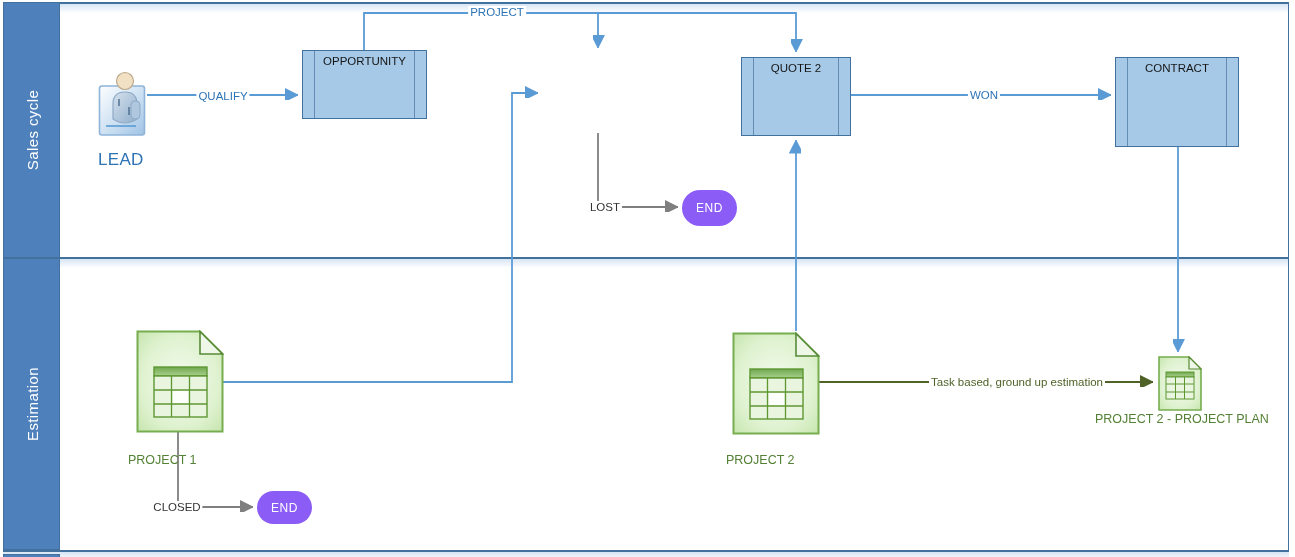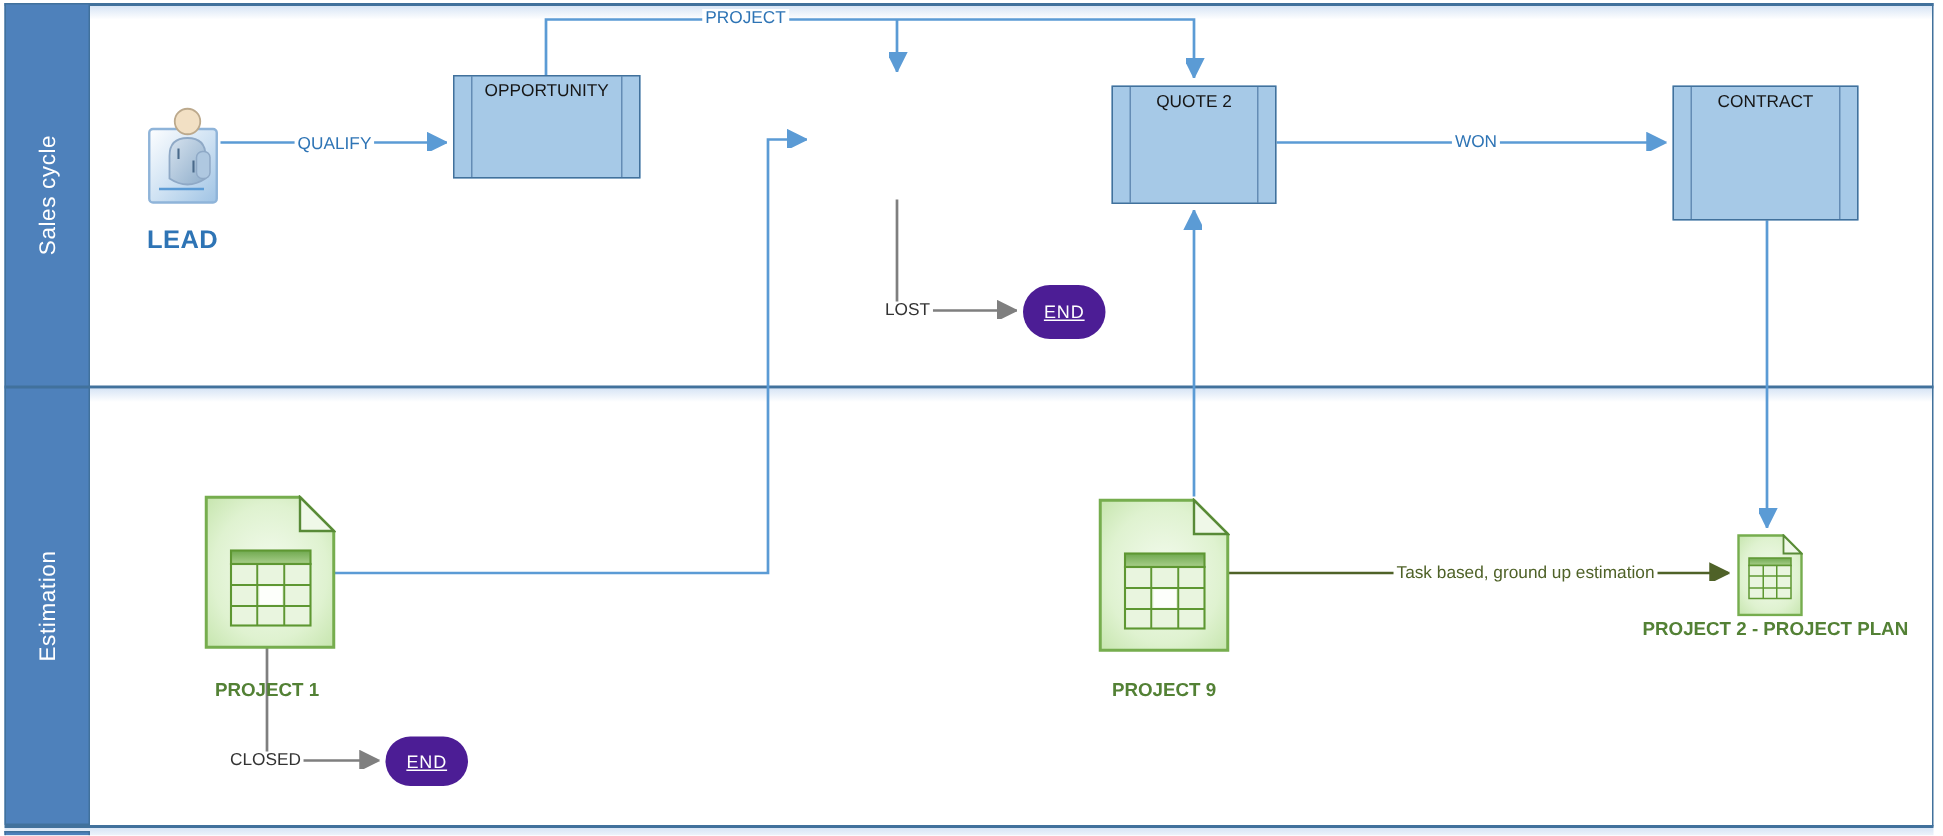--- a/index.html
+++ b/index.html
@@ -29,34 +29,34 @@
     content:"";position:absolute;top:0;bottom:0;width:1.4px;
     background:rgba(46,89,140,.55);
   }
   .sub::before{left:11px;} .sub::after{right:11px;}
   .sub .sub-label{
     position:absolute;top:4px;left:14px;right:14px;text-align:center;
     font-size:11.5px;color:#161616;
   }
   
   .pill{
-    position:absolute;background:#4c1d95;border-radius:18px;
+    position:absolute;background:#8b5cf6;border-radius:18px;
     color:#fff;font-size:12px;letter-spacing:.6px;
-    display:flex;align-items:center;justify-content:center;text-decoration:underline;
+    display:flex;align-items:center;justify-content:center;
   }
   
   .clabel{
     position:absolute;transform:translate(-50%,-50%);
     background:#fff;padding:0 2px;font-size:11.5px;white-space:nowrap;
   }
   .blue-t{color:#2E74B5;}
   .dark-t{color:#333;}
   .olive-t{color:#4F6228;}
   
-  .flabel{position:absolute;text-align:center;white-space:nowrap;font-weight:bold;}
+  .flabel{position:absolute;white-space:nowrap;}
   .lead-label{font-size:17px;color:#2E74B5;letter-spacing:.3px;}
   .doc-label{font-size:12.5px;color:#538135;}
   .icon-wrap{position:absolute;}
   svg{display:block;}
   .overlay{position:absolute;left:0;top:0;pointer-events:none;}
   .overlay path{pointer-events:stroke;}
 </style>
 </head>
 <body>
 
@@ -195,16 +195,16 @@
 
   <span class="clabel blue-t" style="left:223px;top:96px;text-align:right;">QUALIFY</span>
   <span class="clabel blue-t" style="left:497px;top:12px;">PROJECT</span>
   <span class="clabel blue-t" style="left:984px;top:95px;">WON</span>
   <span class="clabel dark-t" style="left:605px;top:207px;">LOST</span>
   <span class="clabel dark-t" style="left:177px;top:507px;">CLOSED</span>
   <span class="clabel olive-t" style="left:1017px;top:382px;">Task based, ground up estimation</span>
 
   <div class="flabel lead-label" style="left:98px;top:150px;">LEAD</div>
   <div class="flabel doc-label" style="left:128px;top:453px;width:100px;">PROJECT 1</div>
-  <div class="flabel doc-label" style="left:726px;top:453px;width:100px;">PROJECT 9</div>
+  <div class="flabel doc-label" style="left:726px;top:453px;width:100px;">PROJECT 2</div>
   <div class="flabel doc-label" style="left:1095px;top:412px;width:170px;">PROJECT 2 - PROJECT PLAN</div>
 
 </div>
 
 </body></html>

